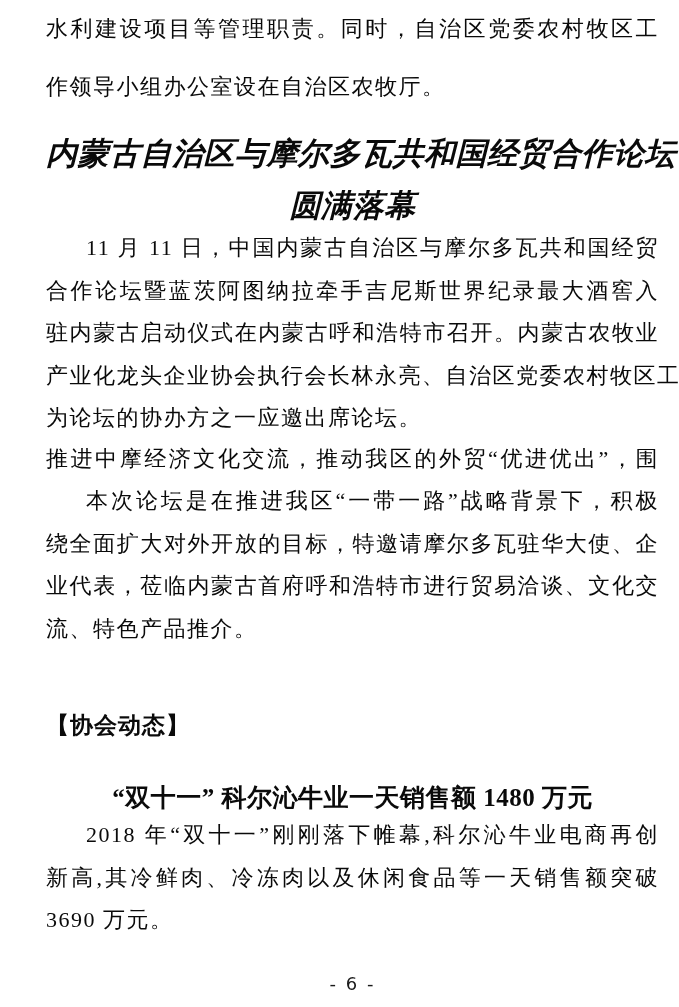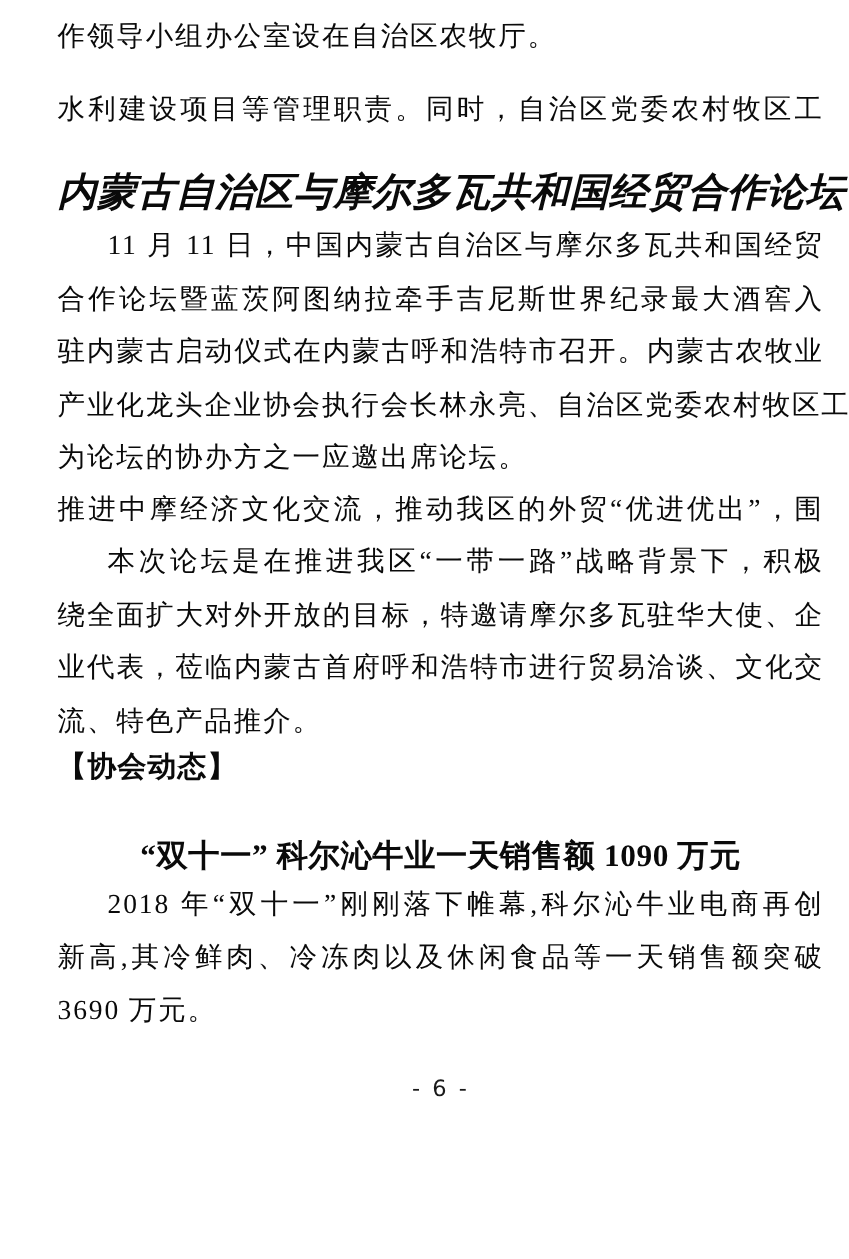--- a/index.html
+++ b/index.html
@@ -32,20 +32,21 @@
     line-height: 52px;
     height: 52px;
     text-align: center;
     letter-spacing: 0.5px;
     white-space: nowrap;
     font-style: italic;
   }
   .para-1 { margin-top: -5px; }
   .para-2 { margin-top: -2px; }
   .section-label {
+    margin-top: 60px;
     font-family: "Liberation Sans", "DejaVu Sans", sans-serif;
     font-weight: bold;
     font-size: 23px;
     line-height: 30px;
     height: 30px;
     letter-spacing: 1px;
   }
   .title-news {
     margin-top: 38px;
     font-size: 25px;
@@ -66,47 +67,48 @@
     letter-spacing: 2px;
     color: #1a1a1a;
   }
 </style>
 </head>
 <body>
 
 <div class="page">
 
   <div class="para-intro">
+    <div class="line fill">水利建设项目等管理职责。同时，自治区党委农村牧区工</div>
     <div class="line">作领导小组办公室设在自治区农牧厅。</div>
-    <div class="line fill">水利建设项目等管理职责。同时，自治区党委农村牧区工</div>
   </div>
 
   <div class="title-forum">
     <div class="tline">内蒙古自治区与摩尔多瓦共和国经贸合作论坛</div>
+    <div class="tline">圆满落幕</div>
   </div>
 
   <div class="para-1">
     <div class="line fill indent">11 月 11 日，中国内蒙古自治区与摩尔多瓦共和国经贸</div>
     <div class="line fill">合作论坛暨蓝茨阿图纳拉牵手吉尼斯世界纪录最大酒窖入</div>
     <div class="line fill">驻内蒙古启动仪式在内蒙古呼和浩特市召开。内蒙古农牧业</div>
     <div class="line fill">产业化龙头企业协会执行会长林永亮、自治区党委农村牧区工</div>
     <div class="line">为论坛的协办方之一应邀出席论坛。</div>
   </div>
 
   <div class="para-2">
     <div class="line fill">推进中摩经济文化交流，推动我区的外贸“优进优出”，围</div>
     <div class="line fill indent">本次论坛是在推进我区“一带一路”战略背景下，积极</div>
     <div class="line fill">绕全面扩大对外开放的目标，特邀请摩尔多瓦驻华大使、企</div>
     <div class="line fill">业代表，莅临内蒙古首府呼和浩特市进行贸易洽谈、文化交</div>
     <div class="line">流、特色产品推介。</div>
   </div>
 
   <div class="section-label">【协会动态】</div>
 
-  <div class="title-news">“双十一” 科尔沁牛业一天销售额 1090 万元</div>
+  <div class="title-news">“双十一” 科尔沁牛业一天销售额 1480 万元</div>
 
   <div class="para-3">
     <div class="line fill indent">2018 年“双十一”刚刚落下帷幕,科尔沁牛业电商再创</div>
     <div class="line fill">新高,其冷鲜肉、冷冻肉以及休闲食品等一天销售额突破</div>
     <div class="line">3690 万元。</div>
   </div>
 
   <div class="page-number">- 6 -</div>
 
 </div>

